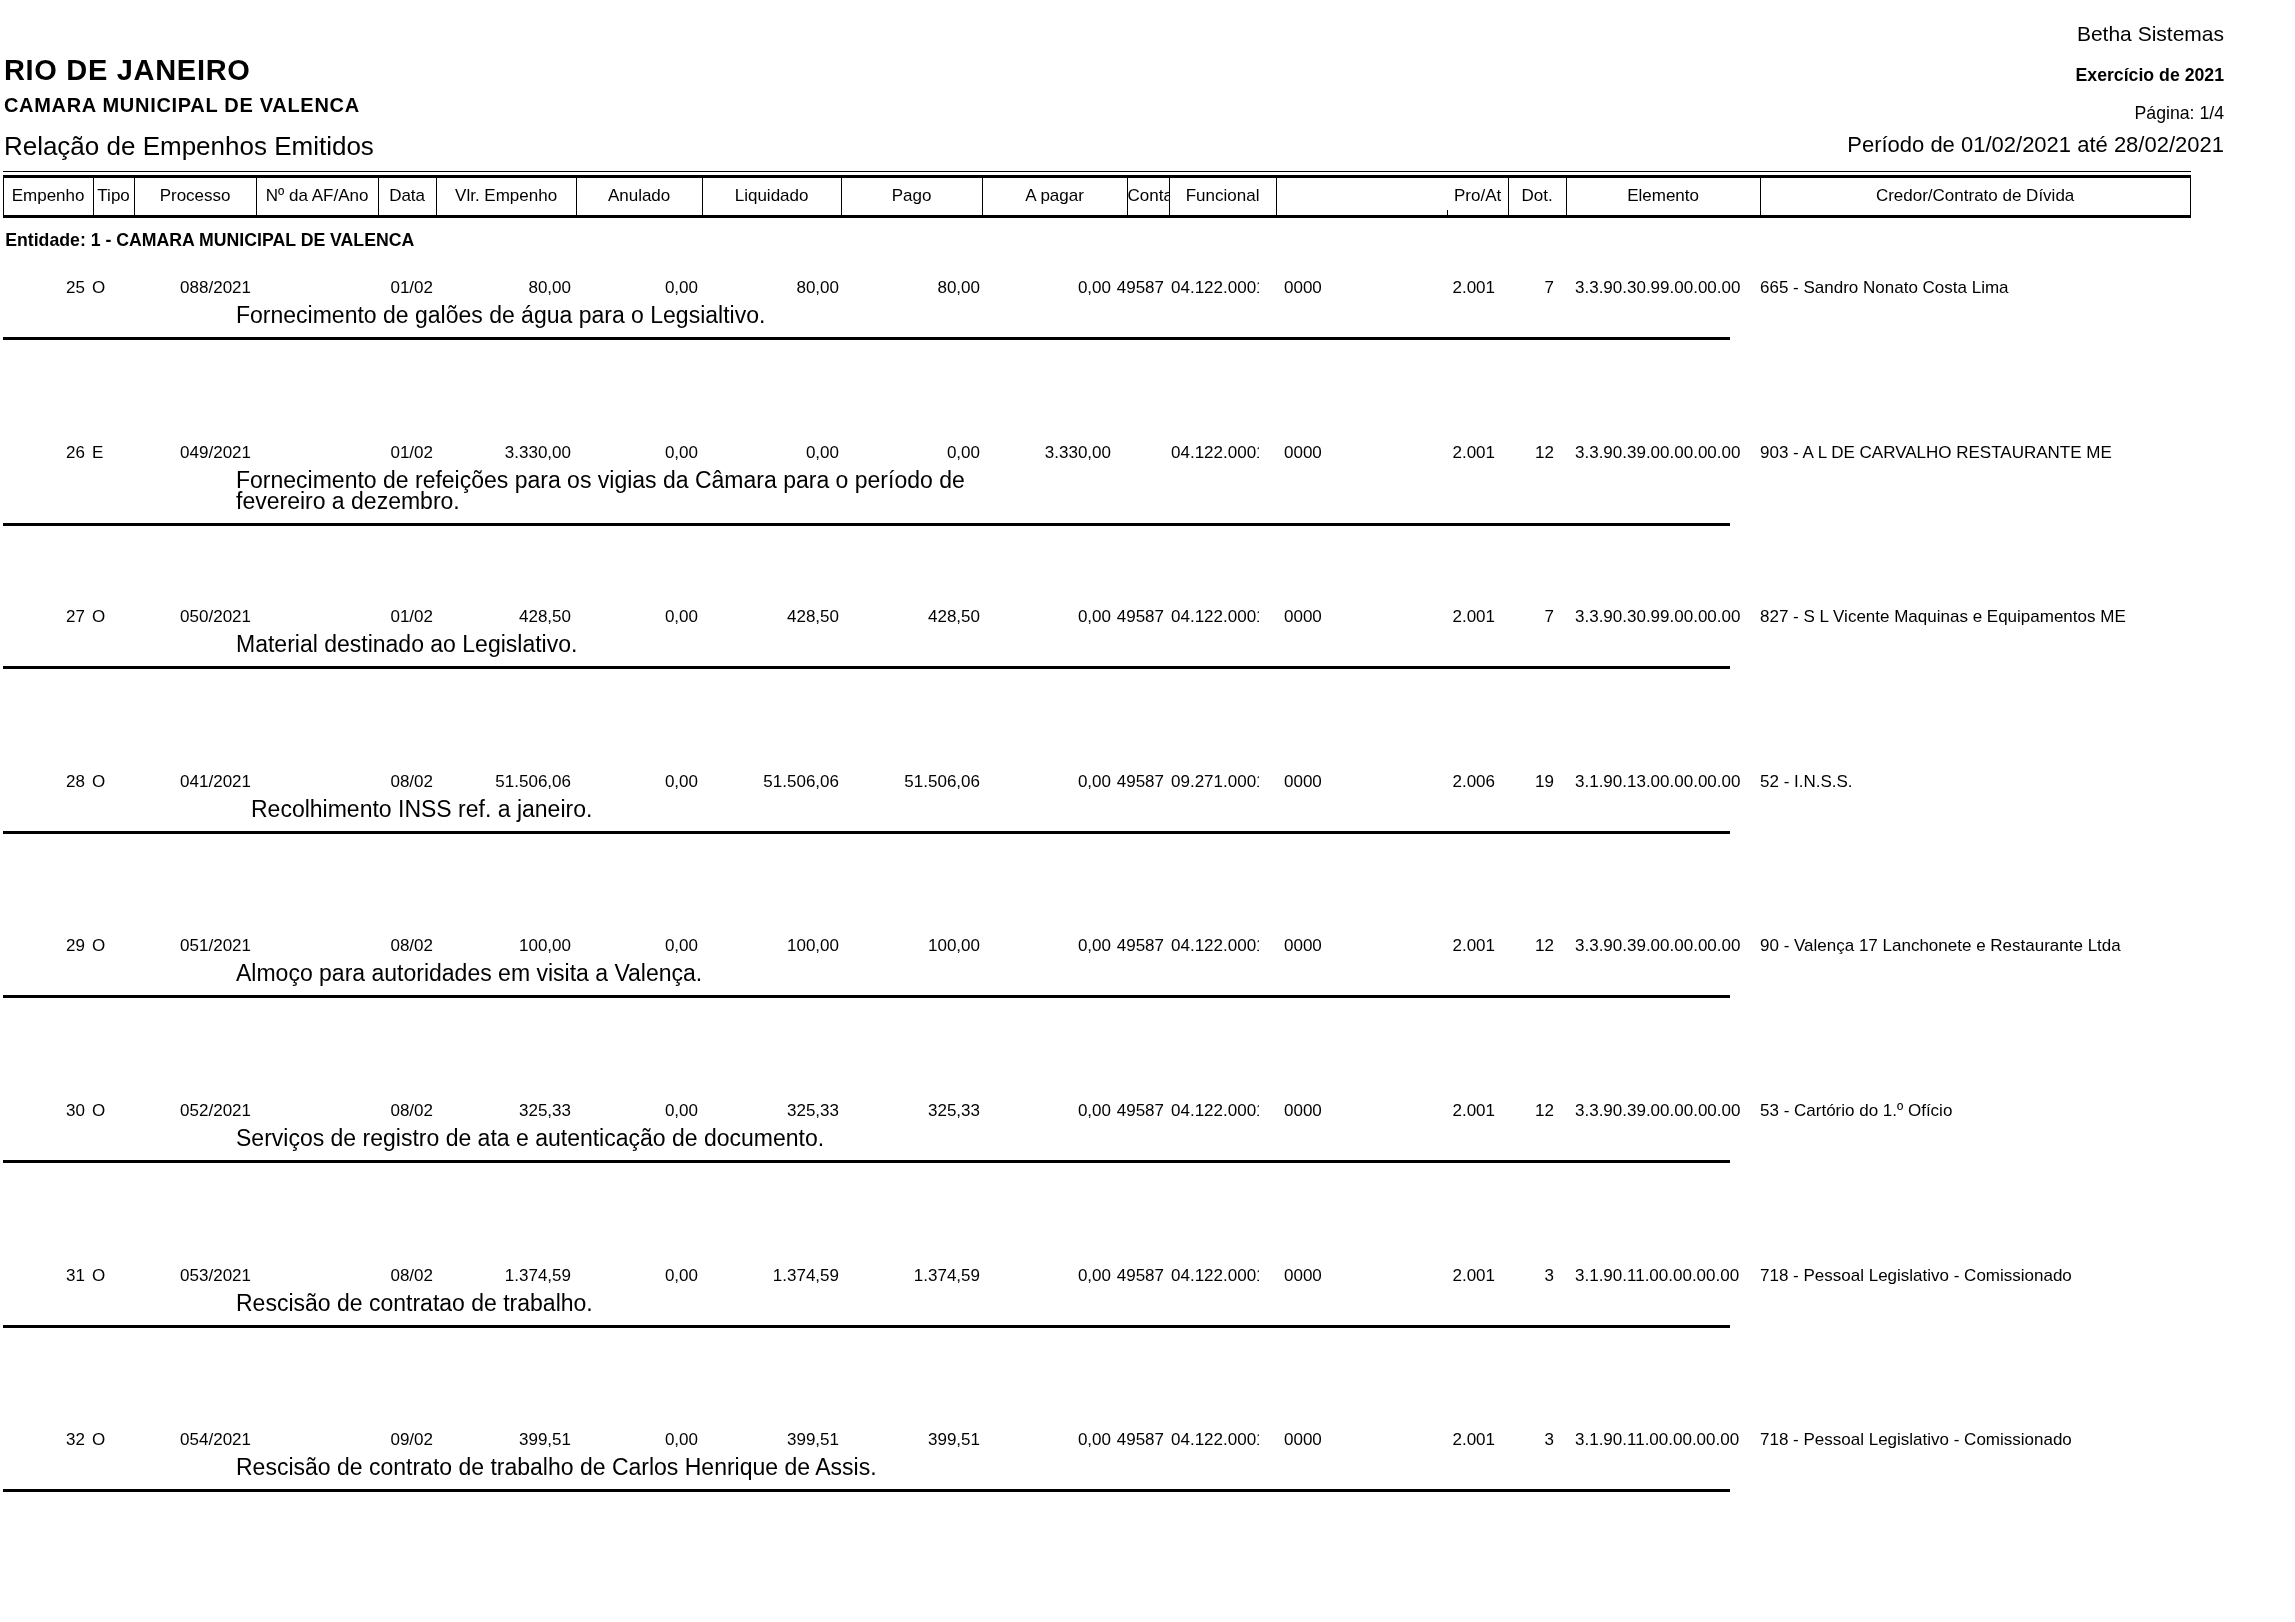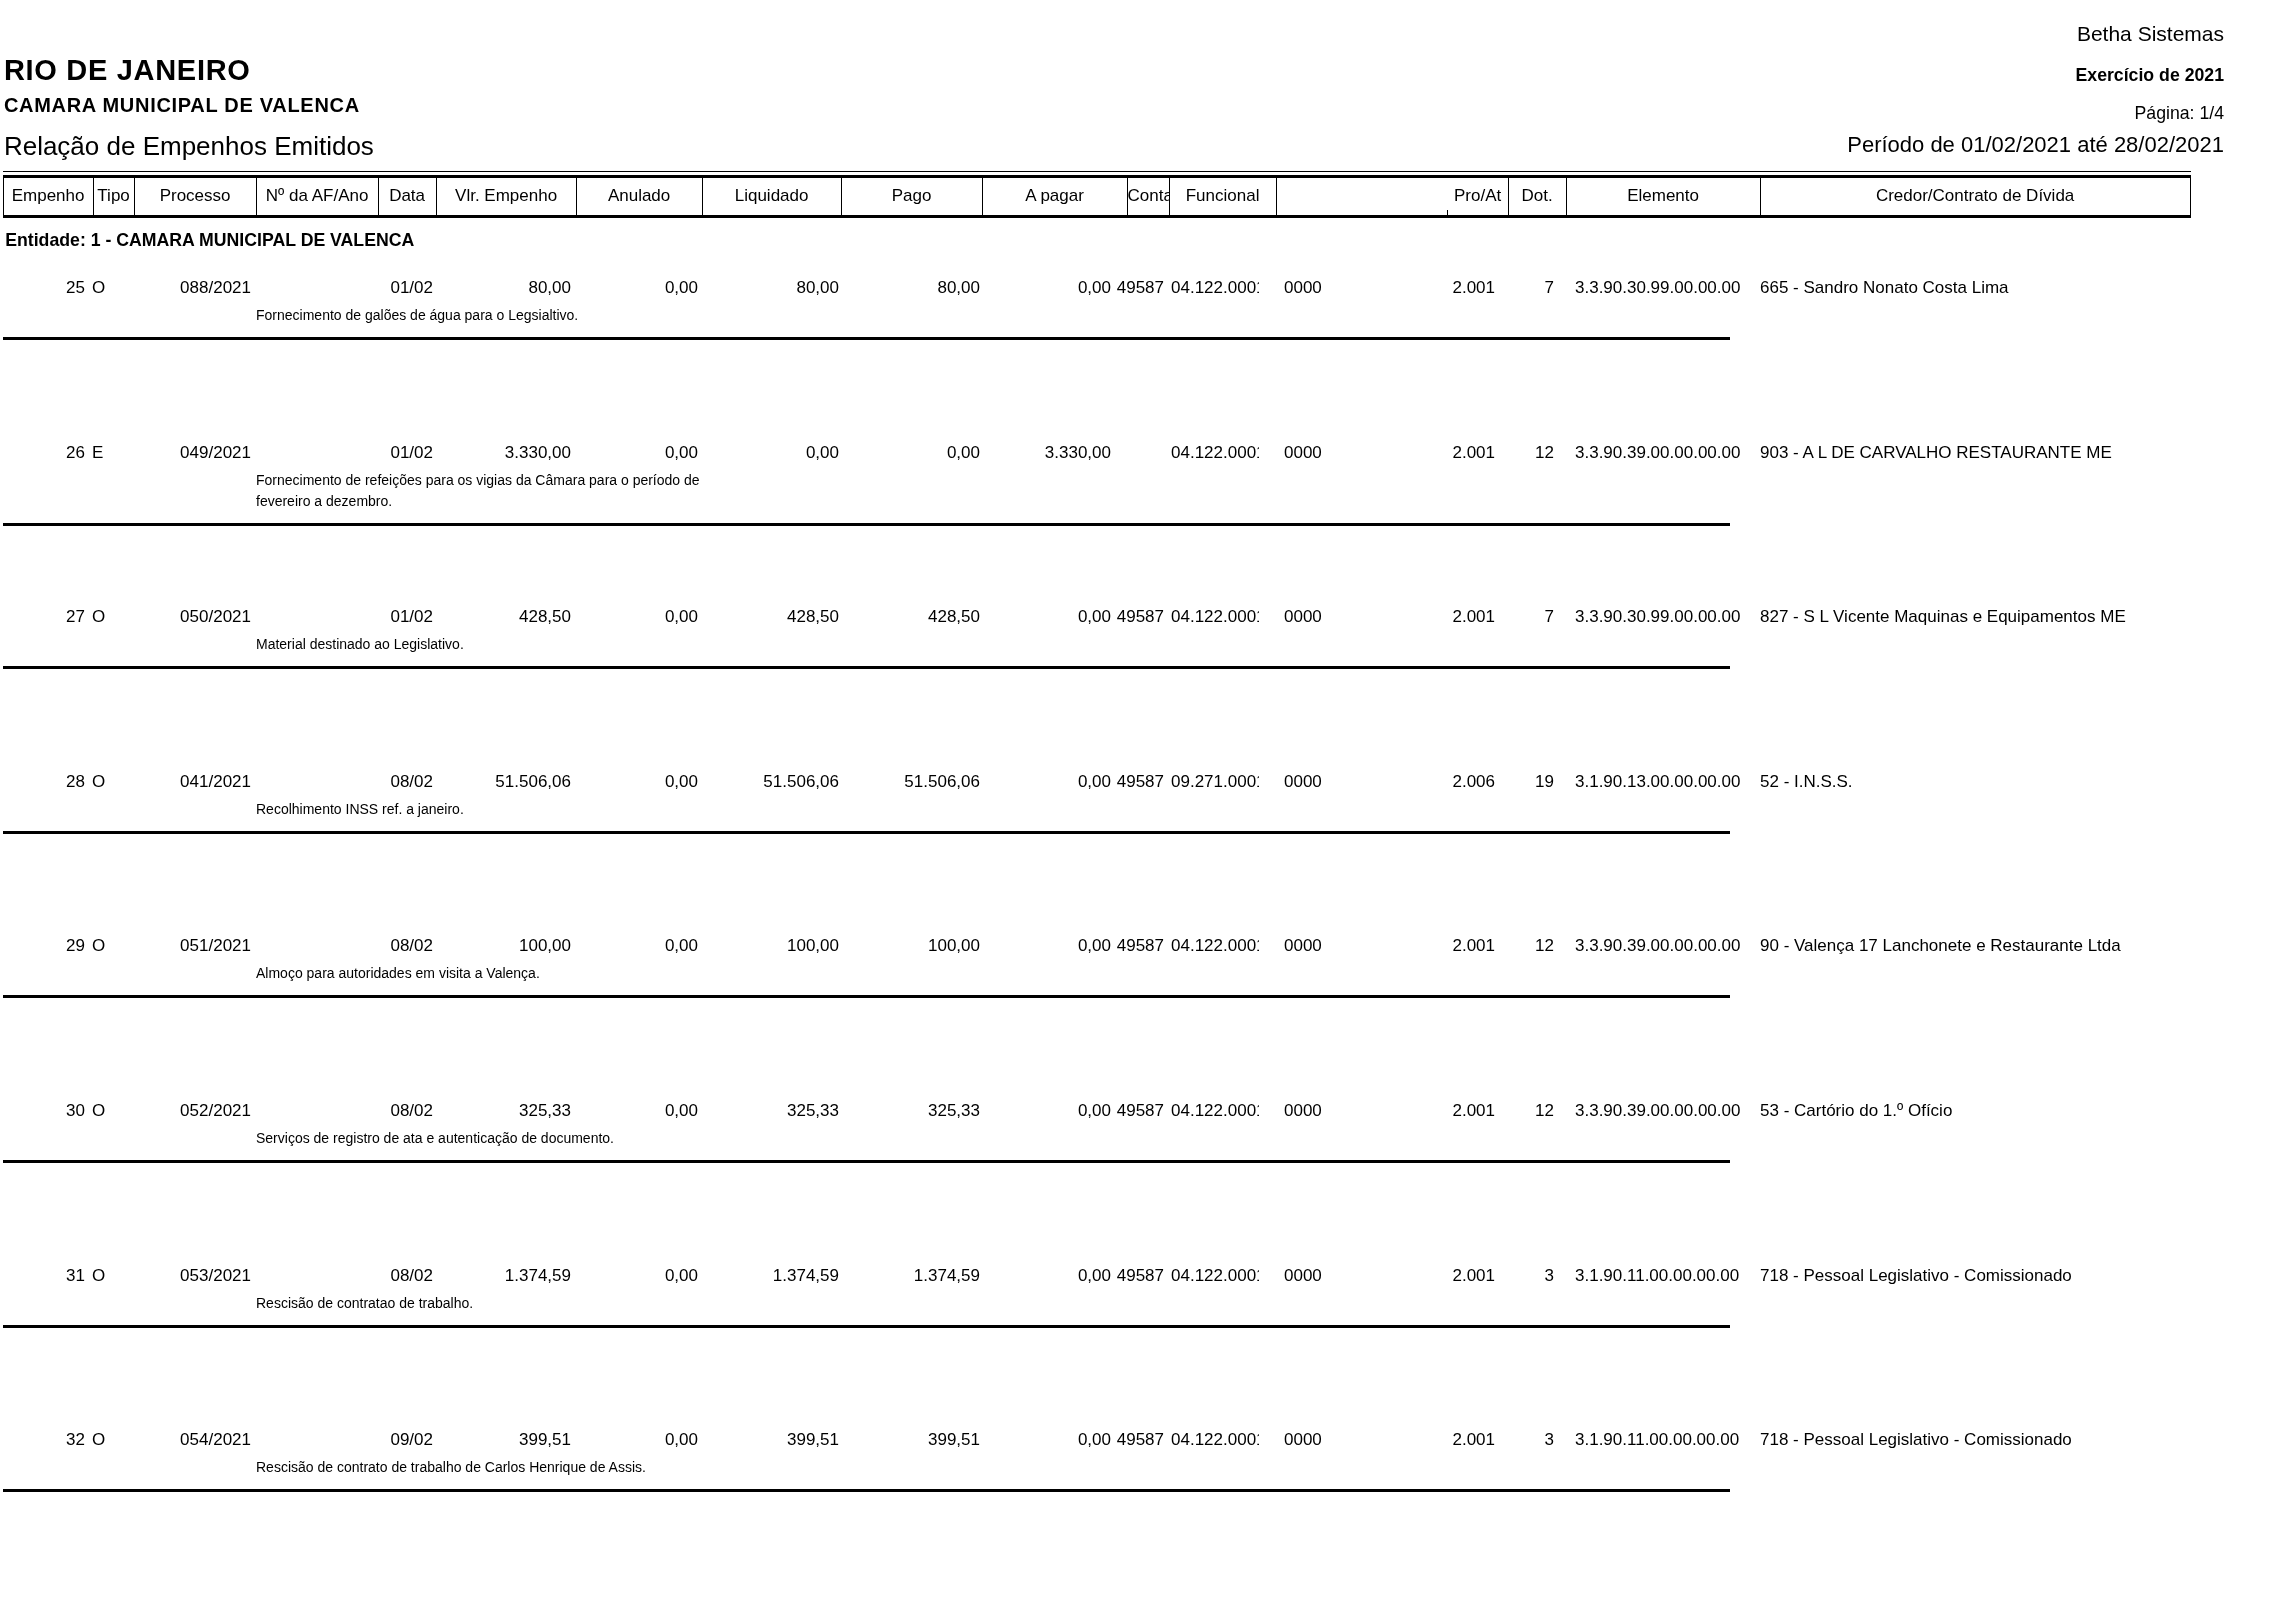--- a/index.html
+++ b/index.html
@@ -47,21 +47,21 @@
   .f-liquidado{left:700px;width:139px;text-align:right;}
   .f-pago{left:841px;width:139px;text-align:right;}
   .f-apagar{left:972px;width:139px;text-align:right;}
   .f-conta{left:1113px;width:51px;text-align:right;}
   .f-funcional{left:1171px;width:88px;overflow:hidden;}
   .f-recurso{left:1284px;width:85px;}
   .f-proat{left:1439px;width:56px;text-align:right;}
   .f-dot{left:1498px;width:56px;text-align:right;}
   .f-elemento{left:1575px;width:186px;}
   .f-credor{left:1760px;width:464px;overflow:hidden;}
-  .desc{position:absolute;left:256px;font-size:14px;line-height:21.6px;white-space:nowrap;}
+  .desc{position:absolute;left:236px;font-size:23px;line-height:21.6px;white-space:nowrap;}
   .row-sep{position:absolute;left:2.6px;width:1727px;height:2.6px;background:#000;}
 </style>
 </head>
 <body>
 
 <div class="page">
 
   <div class="org-state">RIO DE JANEIRO</div>
   <div class="org-name">CAMARA MUNICIPAL DE VALENCA</div>
   <div class="report-title">Relação de Empenhos Emitidos</div>
@@ -168,21 +168,21 @@
         <span class="fld f-liquidado">51.506,06</span>
         <span class="fld f-pago">51.506,06</span>
         <span class="fld f-apagar">0,00</span>
         <span class="fld f-conta">49587</span>
         <span class="fld f-funcional">09.271.0001</span>
         <span class="fld f-recurso">0000</span>
         <span class="fld f-proat">2.006</span>
         <span class="fld f-dot">19</span>
         <span class="fld f-elemento">3.1.90.13.00.00.00.00</span>
         <span class="fld f-credor">52 - I.N.S.S.</span>
-        <div class="desc" style="top: 27.5px;">Recolhimento INSS ref. a janeiro.</div>
+        <div class="desc" style="top: 27.5px; margin-left: 15px;">Recolhimento INSS ref. a janeiro.</div>
         <div class="row-sep" style="top: 60px;"></div>
       </div>
       <div class="row" style="top: 935px;">
         <span class="fld f-empenho">29</span>
         <span class="fld f-tipo">O</span>
         <span class="fld f-processo">051/2021</span>
         <span class="fld f-data">08/02</span>
         <span class="fld f-vlr">100,00</span>
         <span class="fld f-anulado">0,00</span>
         <span class="fld f-liquidado">100,00</span>

